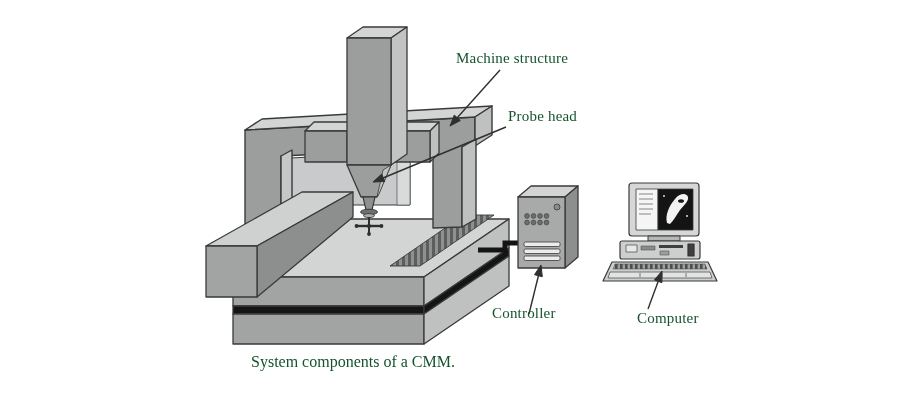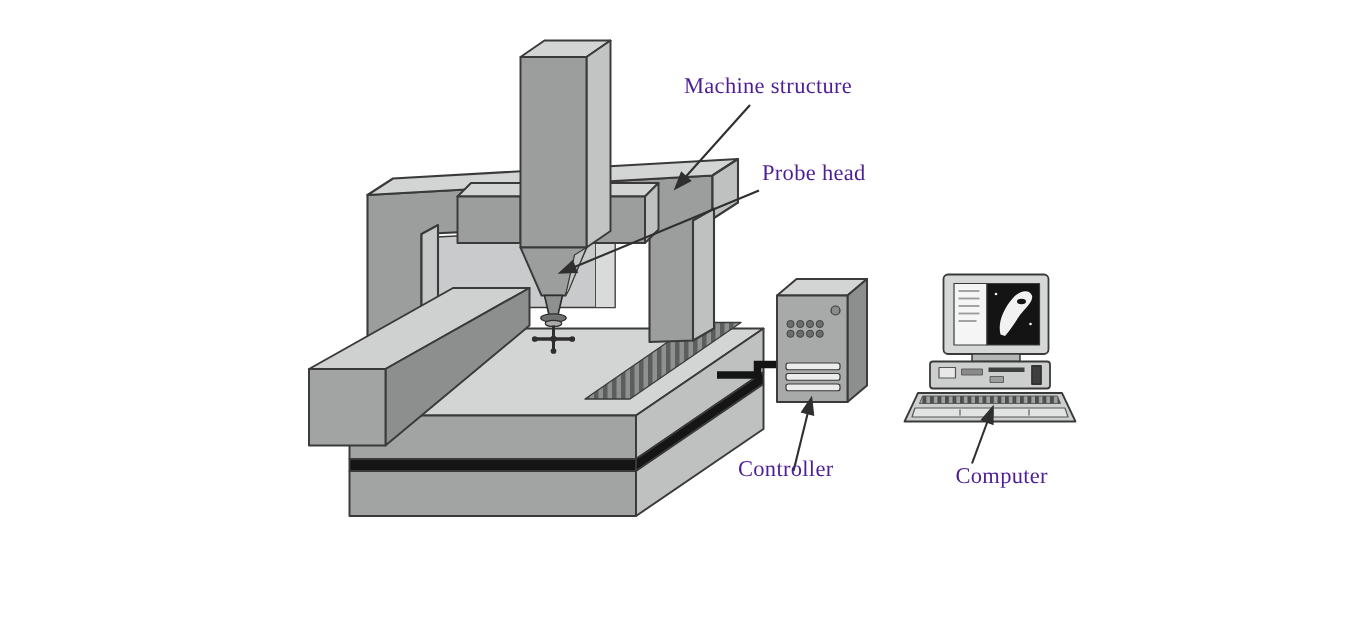--- a/index.html
+++ b/index.html
@@ -1,18 +1,18 @@
 <!DOCTYPE html>
 <html><head>
 <meta charset="utf-8">
 <style>
   html,body{margin:0;padding:0;background:#ffffff;}
   #stage{
     position:relative;width:738px;height:412px;background:#ffffff;overflow:hidden;
-    font-family:"Liberation Serif", serif;color:#4c1d95;
+    font-family:"Liberation Serif", serif;color:#14532d;
   }
   #diagram-svg{position:absolute;left:0;top:0;}
   .lbl{position:absolute;font-size:15px;letter-spacing:.2px;white-space:nowrap;}
   .caption{position:absolute;font-size:16px;white-space:nowrap;}
 </style>
 </head>
 <body>
 
 <div id="stage">
 
@@ -175,14 +175,15 @@
         <line x1="648" y1="309" x2="658.5" y2="280.5"></line>
         <polygon points="662,271 661.9,282.7 654.4,279.9" stroke-width="1"></polygon>
       </g>
     </g>
   </svg>
 
   <div class="lbl" style="left:456px;top:50px;">Machine structure</div>
   <div class="lbl" style="left:508px;top:108px;text-align:center;">Probe head</div>
   <div class="lbl" style="left:492px;top:305px;">Controller</div>
   <div class="lbl" style="left:637px;top:310px;">Computer</div>
+  <div class="caption" style="left:251px;top:353px;">System components of a CMM.</div>
 
 </div>
 
 </body></html>

